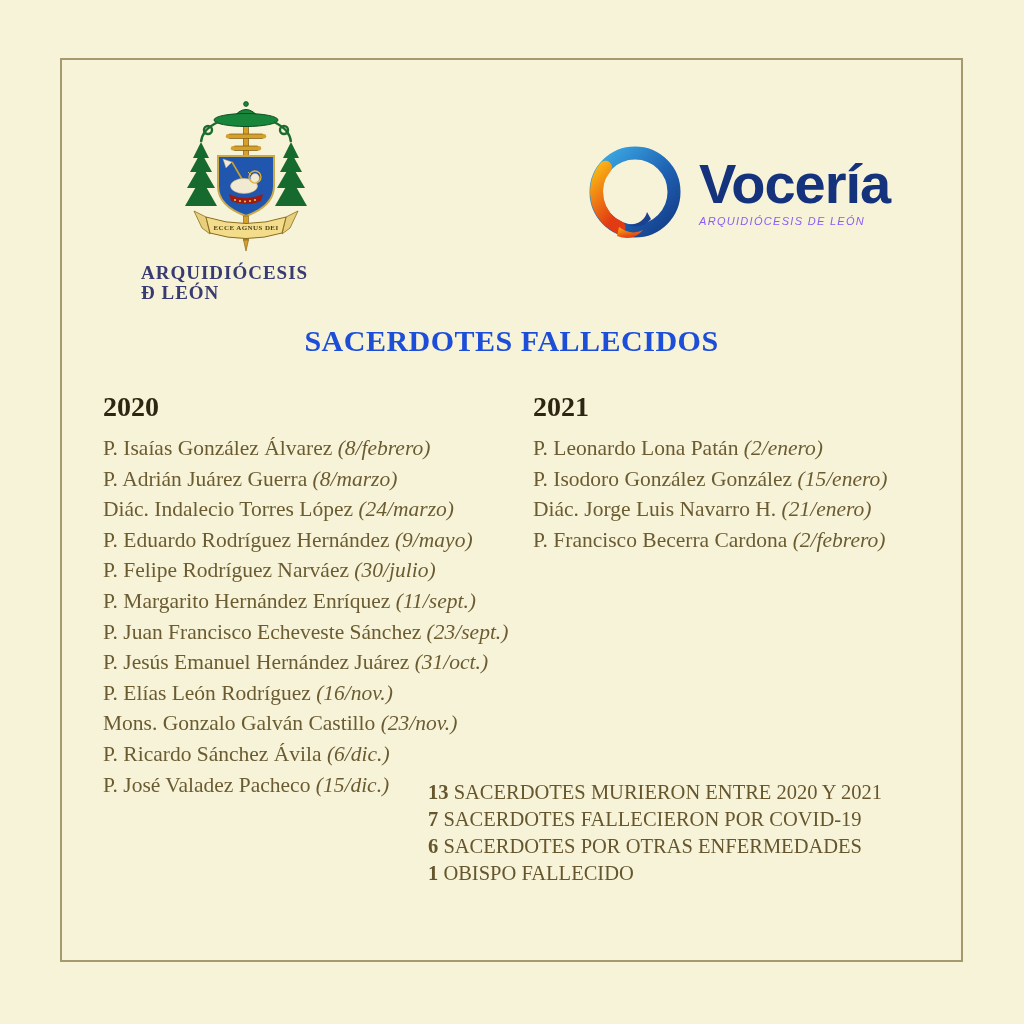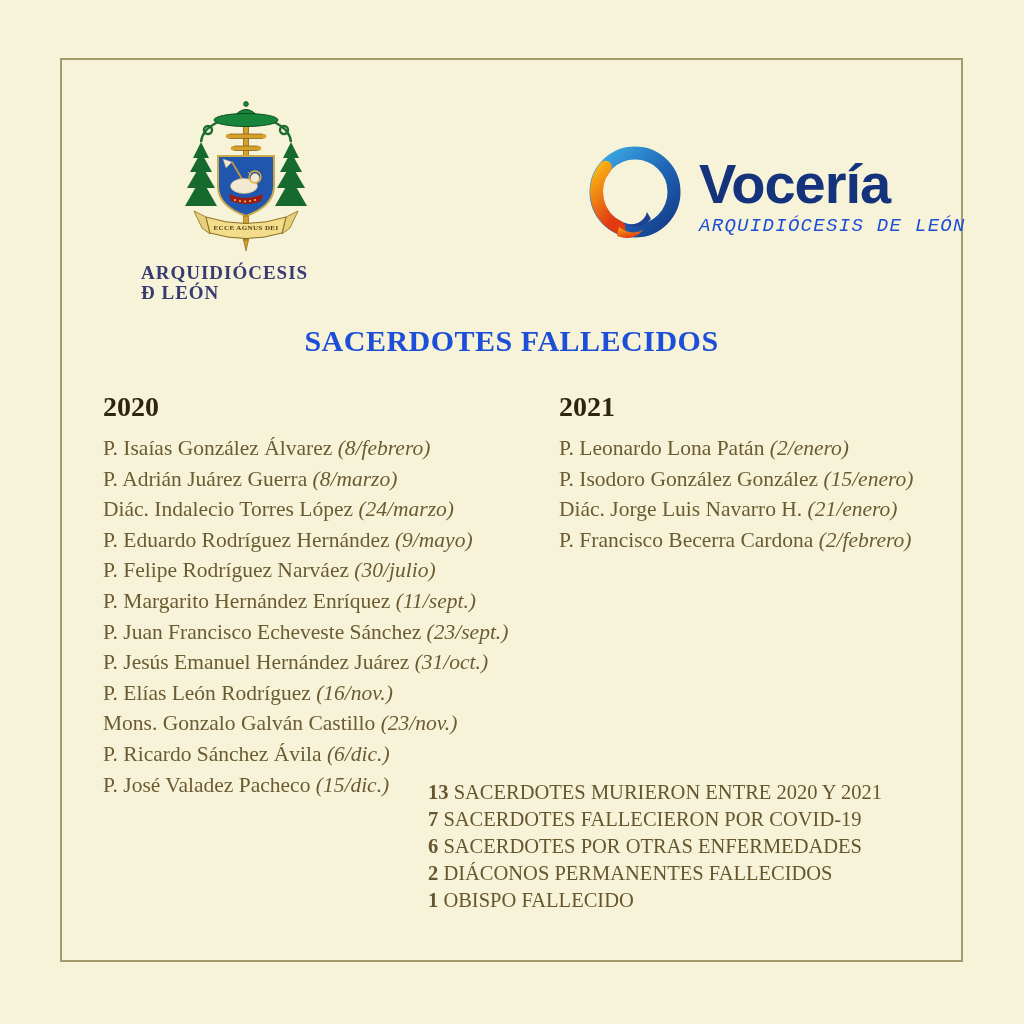--- a/index.html
+++ b/index.html
@@ -49,44 +49,44 @@
   .voceria-text { margin-top: 14px; }
   .voceria-brand {
     font-family: "Liberation Sans", sans-serif;
     font-weight: bold;
     font-size: 56px;
     line-height: 1.0;
     color: #15337d;
     letter-spacing: -1px;
   }
   .voceria-sub {
-    font-family: Liberation Mono, monospace;
+    font-family: Liberation Sans, sans-serif;
     font-style: italic;
-    font-size: 19px;
+    font-size: 11px;
     letter-spacing: 1.3px;
-    color: #1d4ed8;
+    color: #8b5cf6;
     margin-top: 3px;
   }
 
   
   .title {
     position: absolute;
     left: 60px; top: 324px;
     width: 903px;
     text-align: center;
     font-size: 30px;
     font-weight: bold;
     letter-spacing: 0.5px;
     color: #1d4ed8;
   }
 
   
   .col { position: absolute; top: 391px; }
   .col-2020 { left: 103px; width: 440px; }
-  .col-2021 { left: 559px; width: 420px; }
+  .col-2021 { left: 533px; width: 420px; }
   .col h2 {
     font-size: 28px;
     font-weight: bold;
     color: #2e2412;
     margin-bottom: 10px;
   }
   .col ul { list-style: none; }
   .col li {
     font-size: 21.5px;
     line-height: 30.6px;
@@ -248,17 +248,16 @@
       <li><span class="name">P. Isodoro González González</span> <span class="date">(15/enero)</span></li>
       <li><span class="name">Diác. Jorge Luis Navarro H.</span> <span class="date">(21/enero)</span></li>
       <li><span class="name">P. Francisco Becerra Cardona</span> <span class="date">(2/febrero)</span></li>
     </ul>
   </section>
 
   <section class="stats">
     <div class="stat-line"><b>13</b> <span>SACERDOTES MURIERON ENTRE 2020 Y 2021</span></div>
     <div class="stat-line"><b>7</b> <span>SACERDOTES FALLECIERON POR COVID-19</span></div>
     <div class="stat-line"><b>6</b> <span>SACERDOTES POR OTRAS ENFERMEDADES</span></div>
-    <div class="stat-line"><b>2</b> <span>DIÁCONOS PERMANENTES FALLECIDOS</span></div>
     <div class="stat-line"><b>1</b> <span>OBISPO FALLECIDO</span></div>
   </section>
 
 </div>
 
 </body></html>

